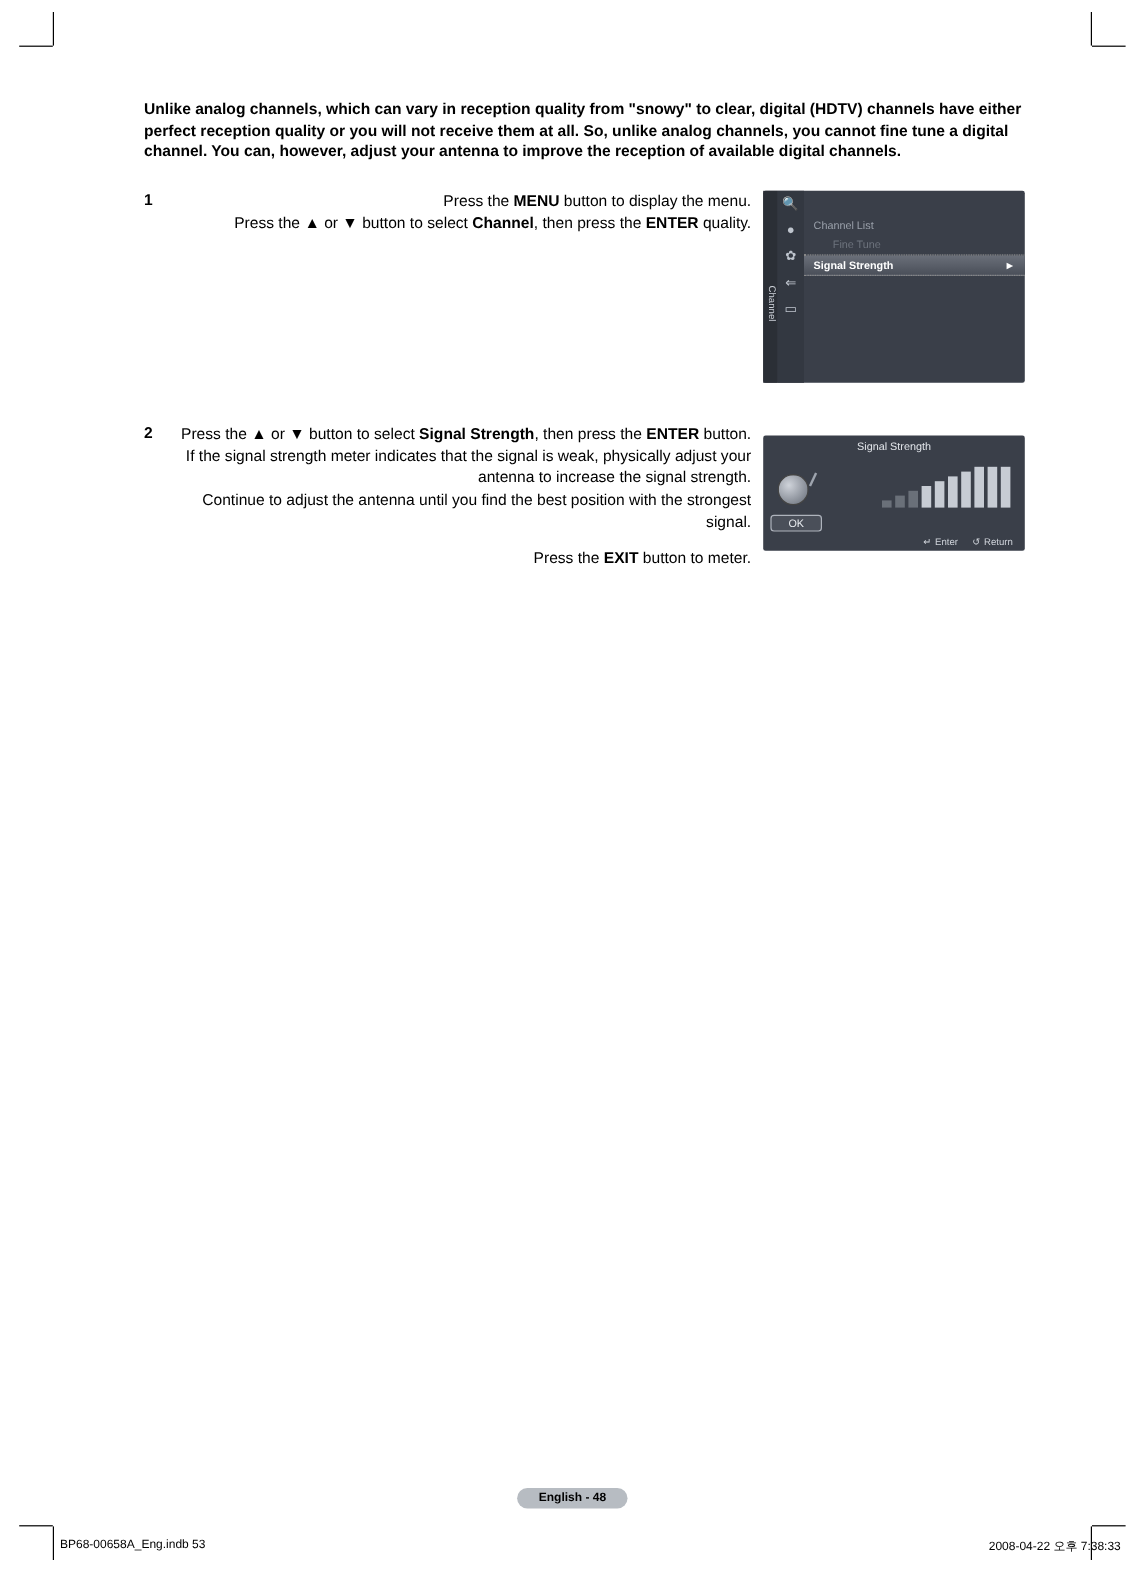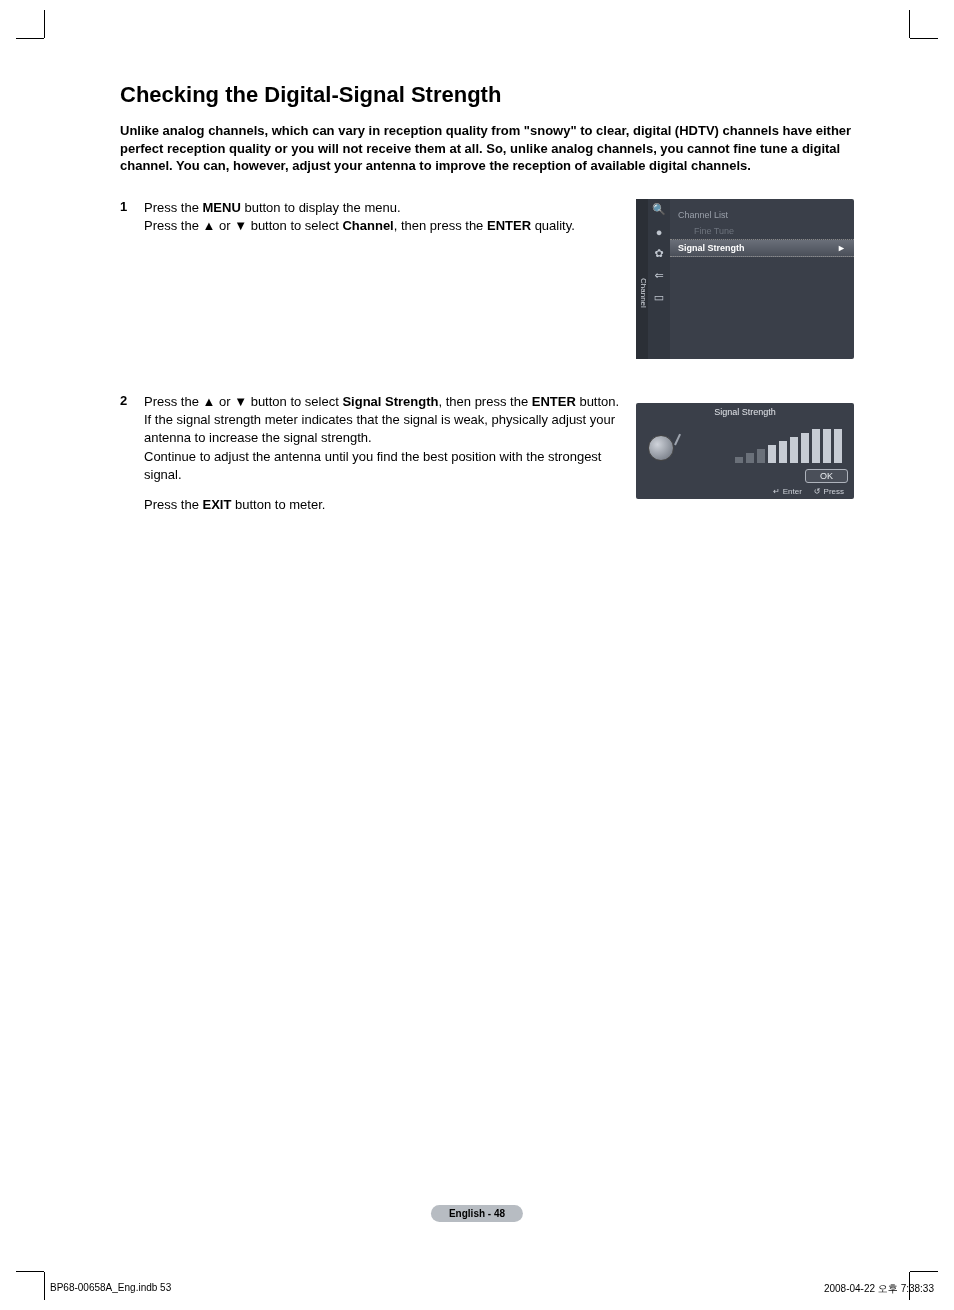--- a/index.html
+++ b/index.html
@@ -48,20 +48,21 @@
     width: 24px;
     flex: none;
     font-weight: bold;
     font-size: 13px;
   }
   .step-text {
     flex: 1;
     font-size: 13px;
     line-height: 1.4;
     padding-right: 10px;
+    text-align: right;
   }
   .step-text b { font-weight: bold; }
   .step-gap { height: 140px; }
   .screenshot-col {
     width: 218px;
     flex: none;
   }
   
   .osd {
     width: 218px;
@@ -91,21 +92,21 @@
     display: flex;
     flex-direction: column;
     align-items: center;
     padding-top: 4px;
     gap: 8px;
   }
   .osd-icon {
     width: 14px; height: 14px; display:flex; align-items:center; justify-content:center;
     font-size: 11px; color:#bfc5ce;
   }
-  .osd-list { flex:1; padding: 8px 0; }
+  .osd-list { flex:1; padding: 21px 0; }
   .osd-item {
     padding: 3px 8px;
     font-size: 9px;
     color: #9aa0aa;
   }
   .osd-item.dim { color: #6d737d; margin-left: 16px; }
   .osd-item.sel {
     background: linear-gradient(#6a6f79, #4a4f59);
     color: #fff;
     font-weight: bold;
@@ -128,36 +129,36 @@
     position: relative;
     margin-bottom: 2px;
   }
   .dish::after {
     content:""; position:absolute; right:-3px; top:-3px; width:2px; height:12px;
     background:#9ea4ae; transform: rotate(25deg); transform-origin: bottom;
   }
   .bars { display:flex; align-items:flex-end; gap:3px; }
   .bar { width: 8px; background: #c7ccd4; }
   .bar.dim { opacity: 0.35; }
-  .okrow { text-align:right; margin-top:4px; }
+  .okrow { text-align:left; margin-top:4px; }
   .okbtn {
     display:inline-block; border:1px solid #aeb3bc; border-radius:3px;
     padding: 1px 14px; font-size:9px; background:#4a4f59; color:#e8ebef;
   }
   .osd2-foot {
     display:flex; justify-content:flex-end; gap:12px;
     font-size:8px; color:#cfd3da; margin-top:4px; padding-right:4px;
   }
   .osd2-foot span { display:flex; align-items:center; gap:3px; }
 
   
   .page-pill {
     position: absolute;
     left: 50%; transform: translateX(-50%);
-    top: 1205px;
+    top: 1240px;
     background: #b7bcc2;
     color: #000;
     font-size: 10px;
     font-weight: bold;
     padding: 3px 18px;
     border-radius: 10px;
   }
   .footer-line {
     position: absolute;
     left: 50px; right: 20px; top: 1282px;
@@ -171,21 +172,20 @@
 <div class="crop-mark crop-tl-v"></div>
 <div class="crop-mark crop-tl-h"></div>
 <div class="crop-mark crop-tr-v"></div>
 <div class="crop-mark crop-tr-h"></div>
 <div class="crop-mark crop-bl-v"></div>
 <div class="crop-mark crop-bl-h"></div>
 <div class="crop-mark crop-br-v"></div>
 <div class="crop-mark crop-br-h"></div>
 
 <div class="page">
-  <h1>Checking the Digital-Signal Strength</h1>
   <div class="intro">Unlike analog channels, which can vary in reception quality from "snowy" to clear, digital (HDTV) channels have either perfect reception quality or you will not receive them at all. So, unlike analog channels, you cannot fine tune a digital channel. You can, however, adjust your antenna to improve the reception of available digital channels.</div>
 
   <div class="step-row">
     <div class="step-num">1</div>
     <div class="step-text">
       <span>Press the </span><b>MENU</b><span> button to display the menu.</span><br>
       <span>Press the ▲ or ▼ button to select </span><b>Channel</b><span>, then press the </span><b>ENTER</b><span> quality.</span>
       <div class="step-gap"></div>
     </div>
     <div class="screenshot-col">
@@ -239,21 +239,21 @@
         <div class="okrow">
           <span class="okbtn">OK</span>
         </div>
         <div class="osd2-foot">
           <span>
               <span>↵</span>
               <span>Enter</span>
             </span>
           <span>
               <span>↺</span>
-              <span>Press</span>
+              <span>Return</span>
             </span>
         </div>
       </div>
     </div>
   </div>
 </div>
 
 <div class="page-pill">English - 48</div>
 
 <div class="footer-line">

